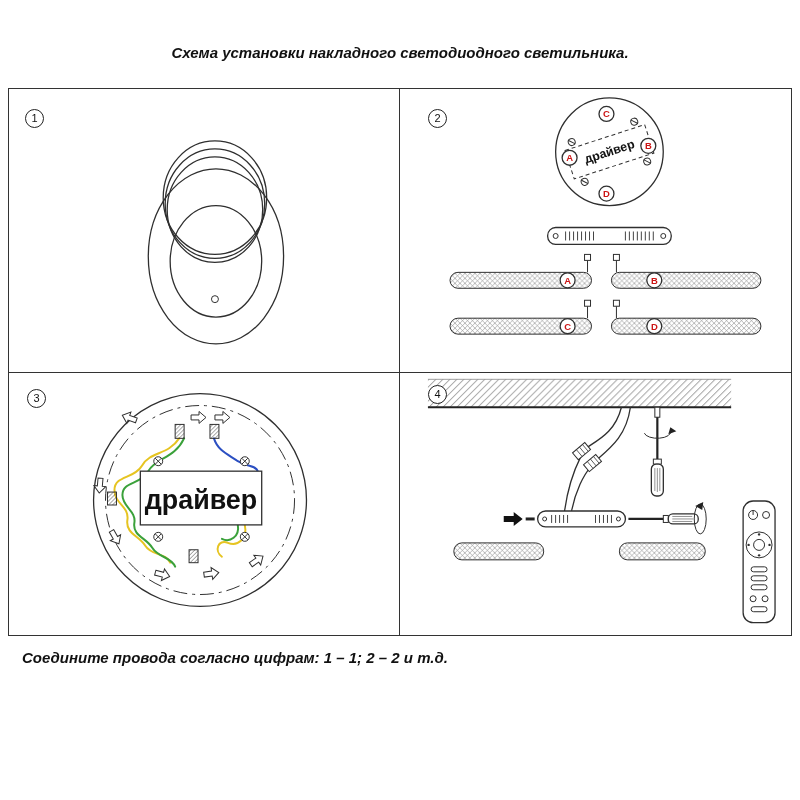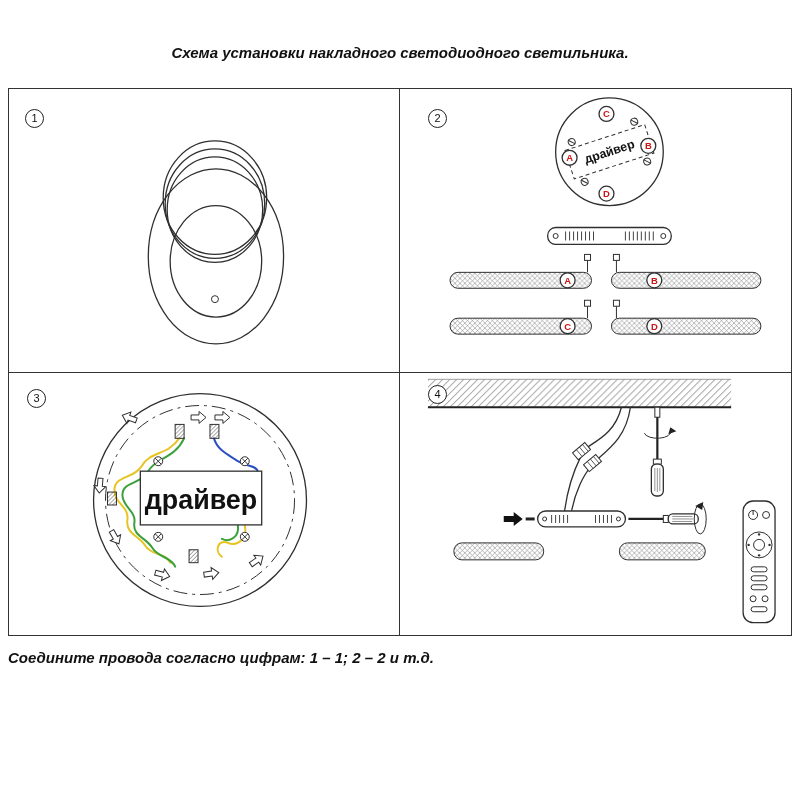--- a/index.html
+++ b/index.html
@@ -1,20 +1,20 @@
 <!DOCTYPE html>
 <html><head>
 <meta charset="utf-8">
 <style>
   html,body { margin:0; padding:0; background:#fff; }
   .page { position:relative; width:800px; height:800px; background:#fff;
           font-family:"Liberation Sans", sans-serif; color:#111; overflow:hidden; }
   .title { position:absolute; top:44px; left:0; width:100%; text-align:center;
            font-style:italic; font-weight:bold; font-size:15px; }
-  .footer { position:absolute; top:649px; left:8px; font-style:italic;
+  .footer { position:absolute; top:649px; left:22px; font-style:italic;
             font-weight:bold; font-size:15px; }
   .grid { position:absolute; left:8px; top:88px; width:782px; height:546px;
           border:1px solid #333; display:grid;
           grid-template-columns:1fr 1fr; grid-template-rows:284px 1fr; background:#fff; }
   .panel { position:relative; }
   .p1 { border-right:1px solid #333; border-bottom:1px solid #333; }
   .p2 { border-bottom:1px solid #333; }
   .p3 { border-right:1px solid #333; }
   .badge { position:absolute; width:17px; height:17px; border:1.2px solid #222;
            border-radius:50%; display:flex; align-items:center; justify-content:center;

